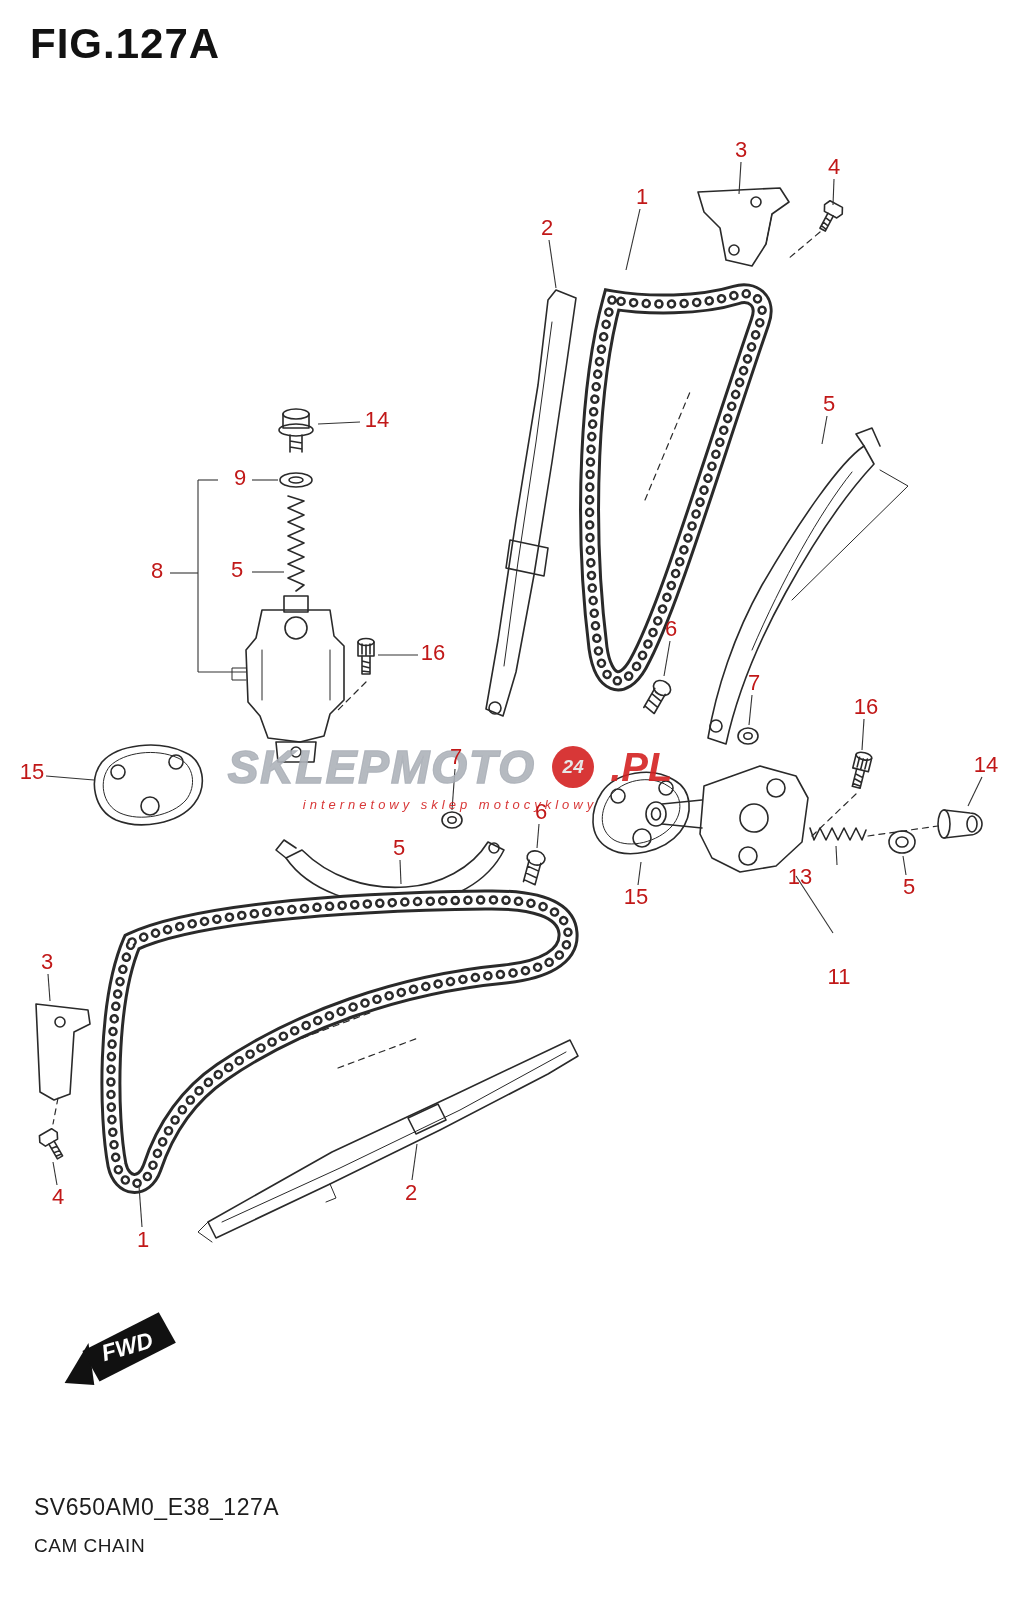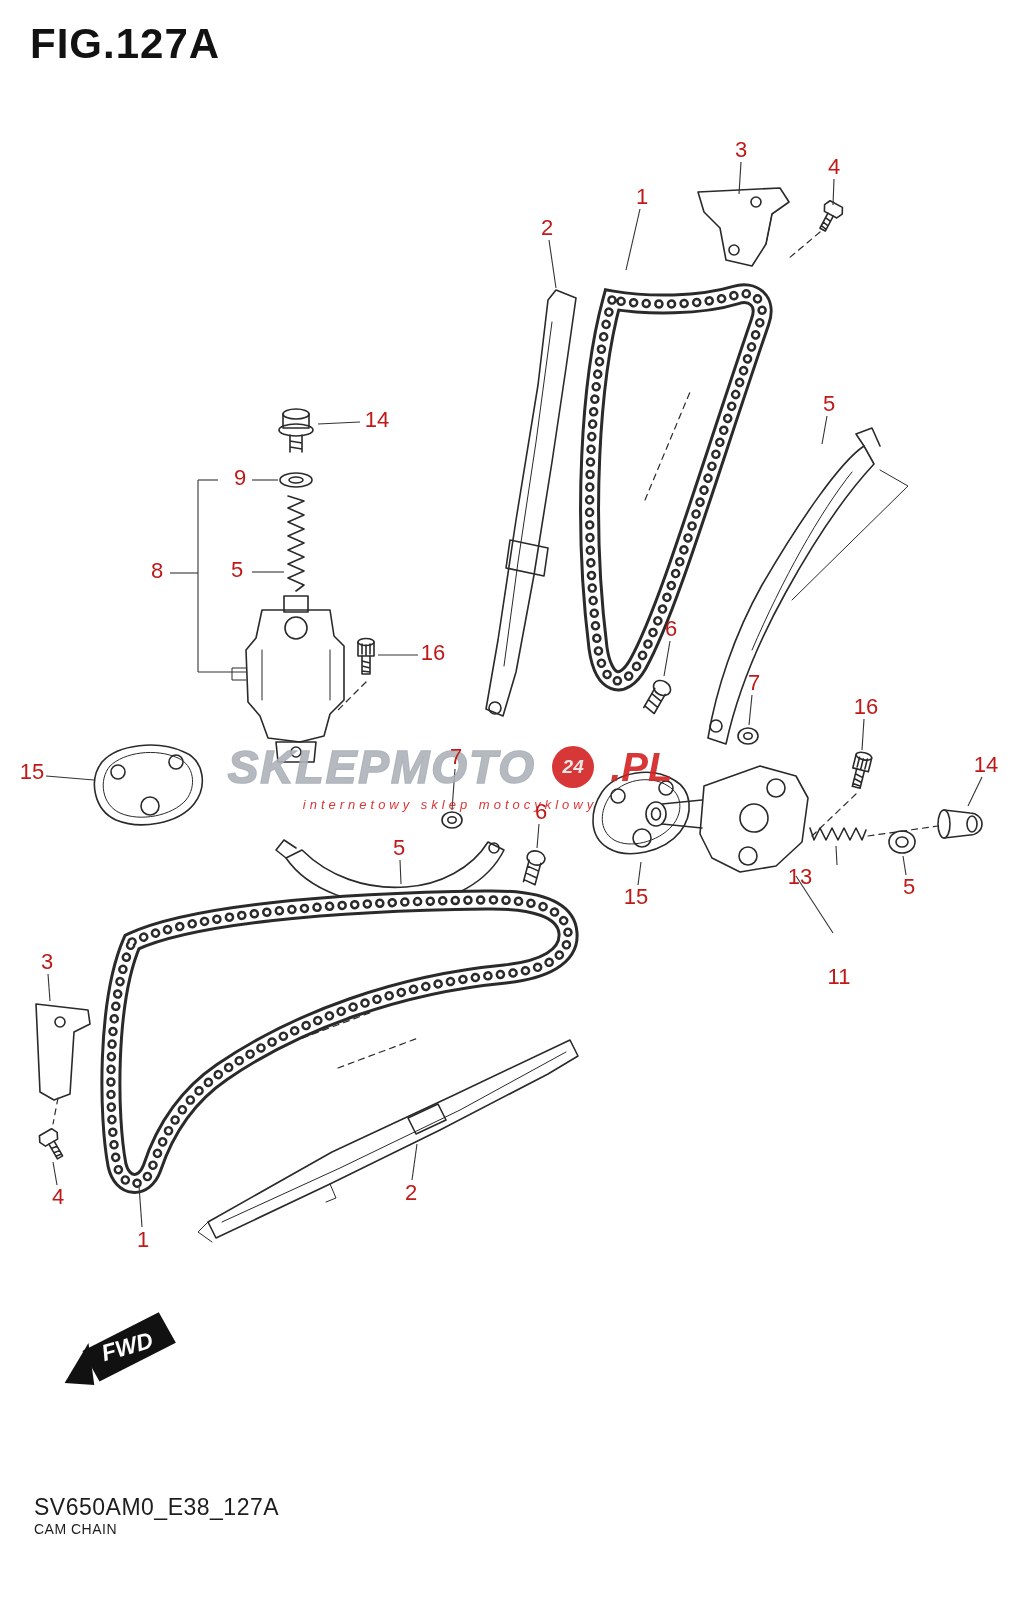--- a/index.html
+++ b/index.html
@@ -36,21 +36,21 @@
     font-weight: bold; font-style: italic; font-size: 19px; flex: 0 0 auto;
   }
   .wm-suffix { font-size: 40px; font-weight: bold; font-style: italic; color: var(--wm-red, #d42222); }
   .wm-tagline {
     margin-top: 3px; font-size: 13px; font-style: italic;
     letter-spacing: 4px; color: var(--wm-red, #d03030);
   }
   .fwd { position: absolute; left: 52px; top: 1296px; }
   .footer { position: absolute; left: 34px; top: 1494px; color: #1d1d1d; }
   .footer .code { font-size: 23px; letter-spacing: 0.5px; }
-  .footer .name { font-size: 14px; letter-spacing: 0.5px; }
+  .footer .name { font-size: 19px; margin-top: 14px; letter-spacing: 0.5px; }
 
   
   .ink  { fill: none; stroke: currentColor; stroke-width: 1.6; stroke-linejoin: round; stroke-linecap: round; }
   .thin { stroke-width: 1; }
   .dash { stroke-dasharray: 6 5; stroke-width: 1.2; }
   .band-outer { fill: none; stroke: currentColor; stroke-width: 21; }
   .band-core  { fill: none; stroke: #ffffff;     stroke-width: 15; }
   .dots-outer { fill: none; stroke: currentColor; stroke-width: 9.5; stroke-dasharray: 0.1 12.5; stroke-linecap: round; }
   .dots-inner { fill: none; stroke: #ffffff;      stroke-width: 4.5; stroke-dasharray: 0.1 12.5; stroke-linecap: round; }
   #leaders line { stroke: #333; stroke-width: 1.1; }

